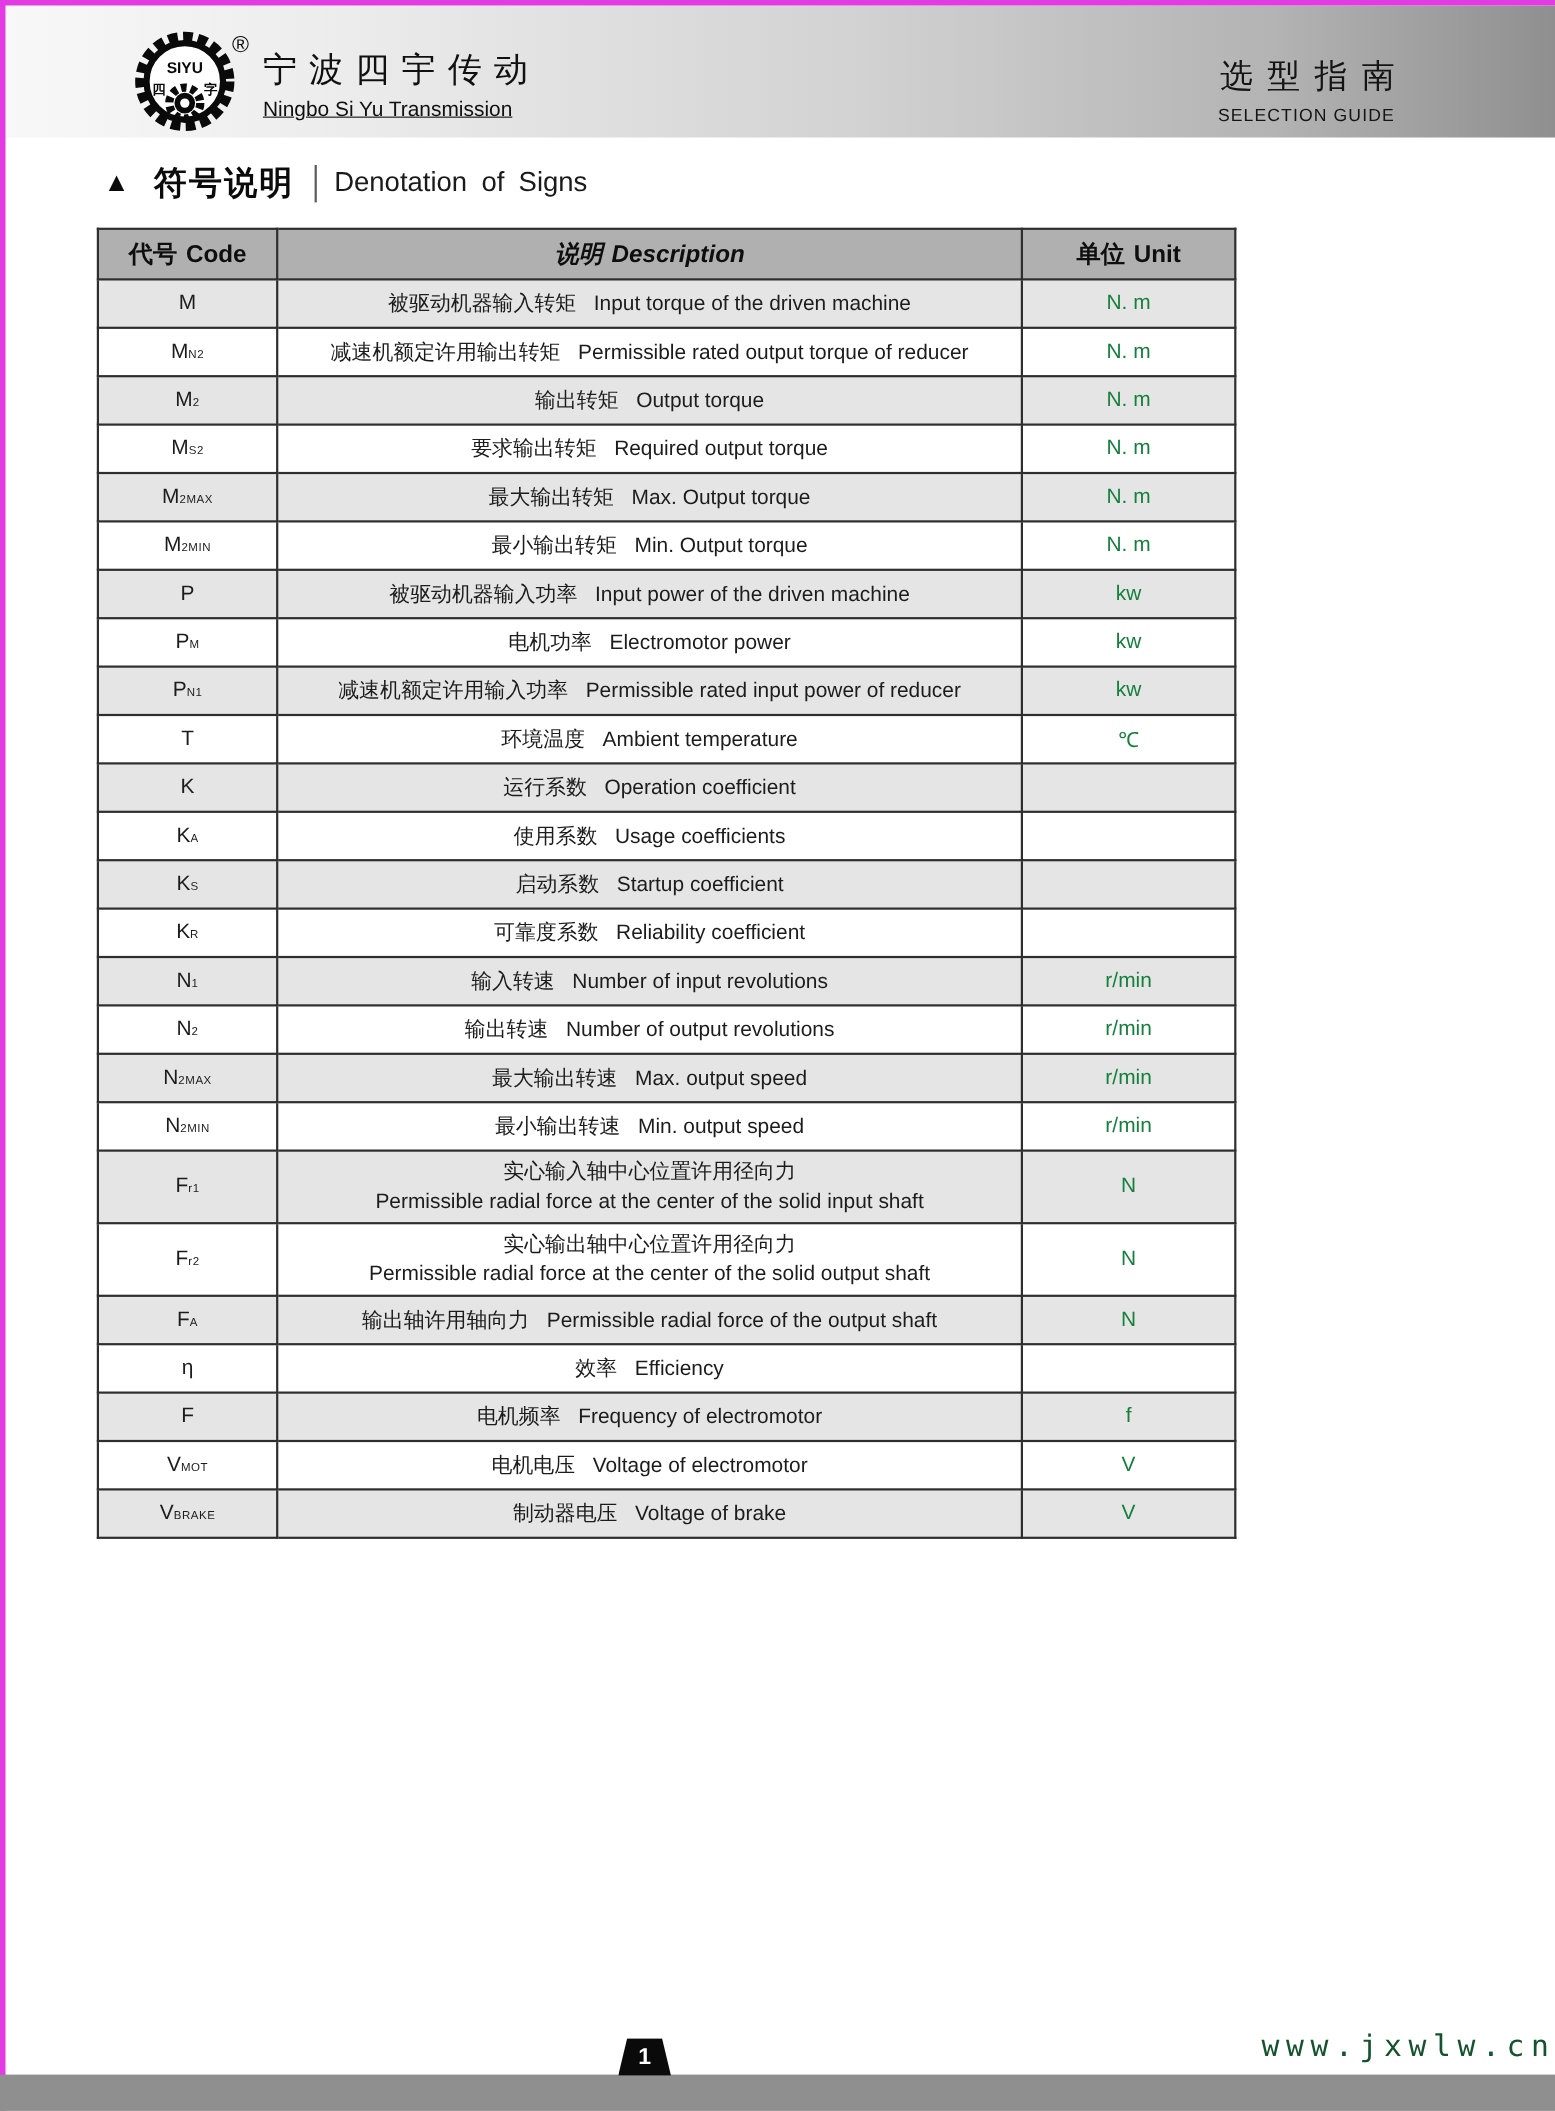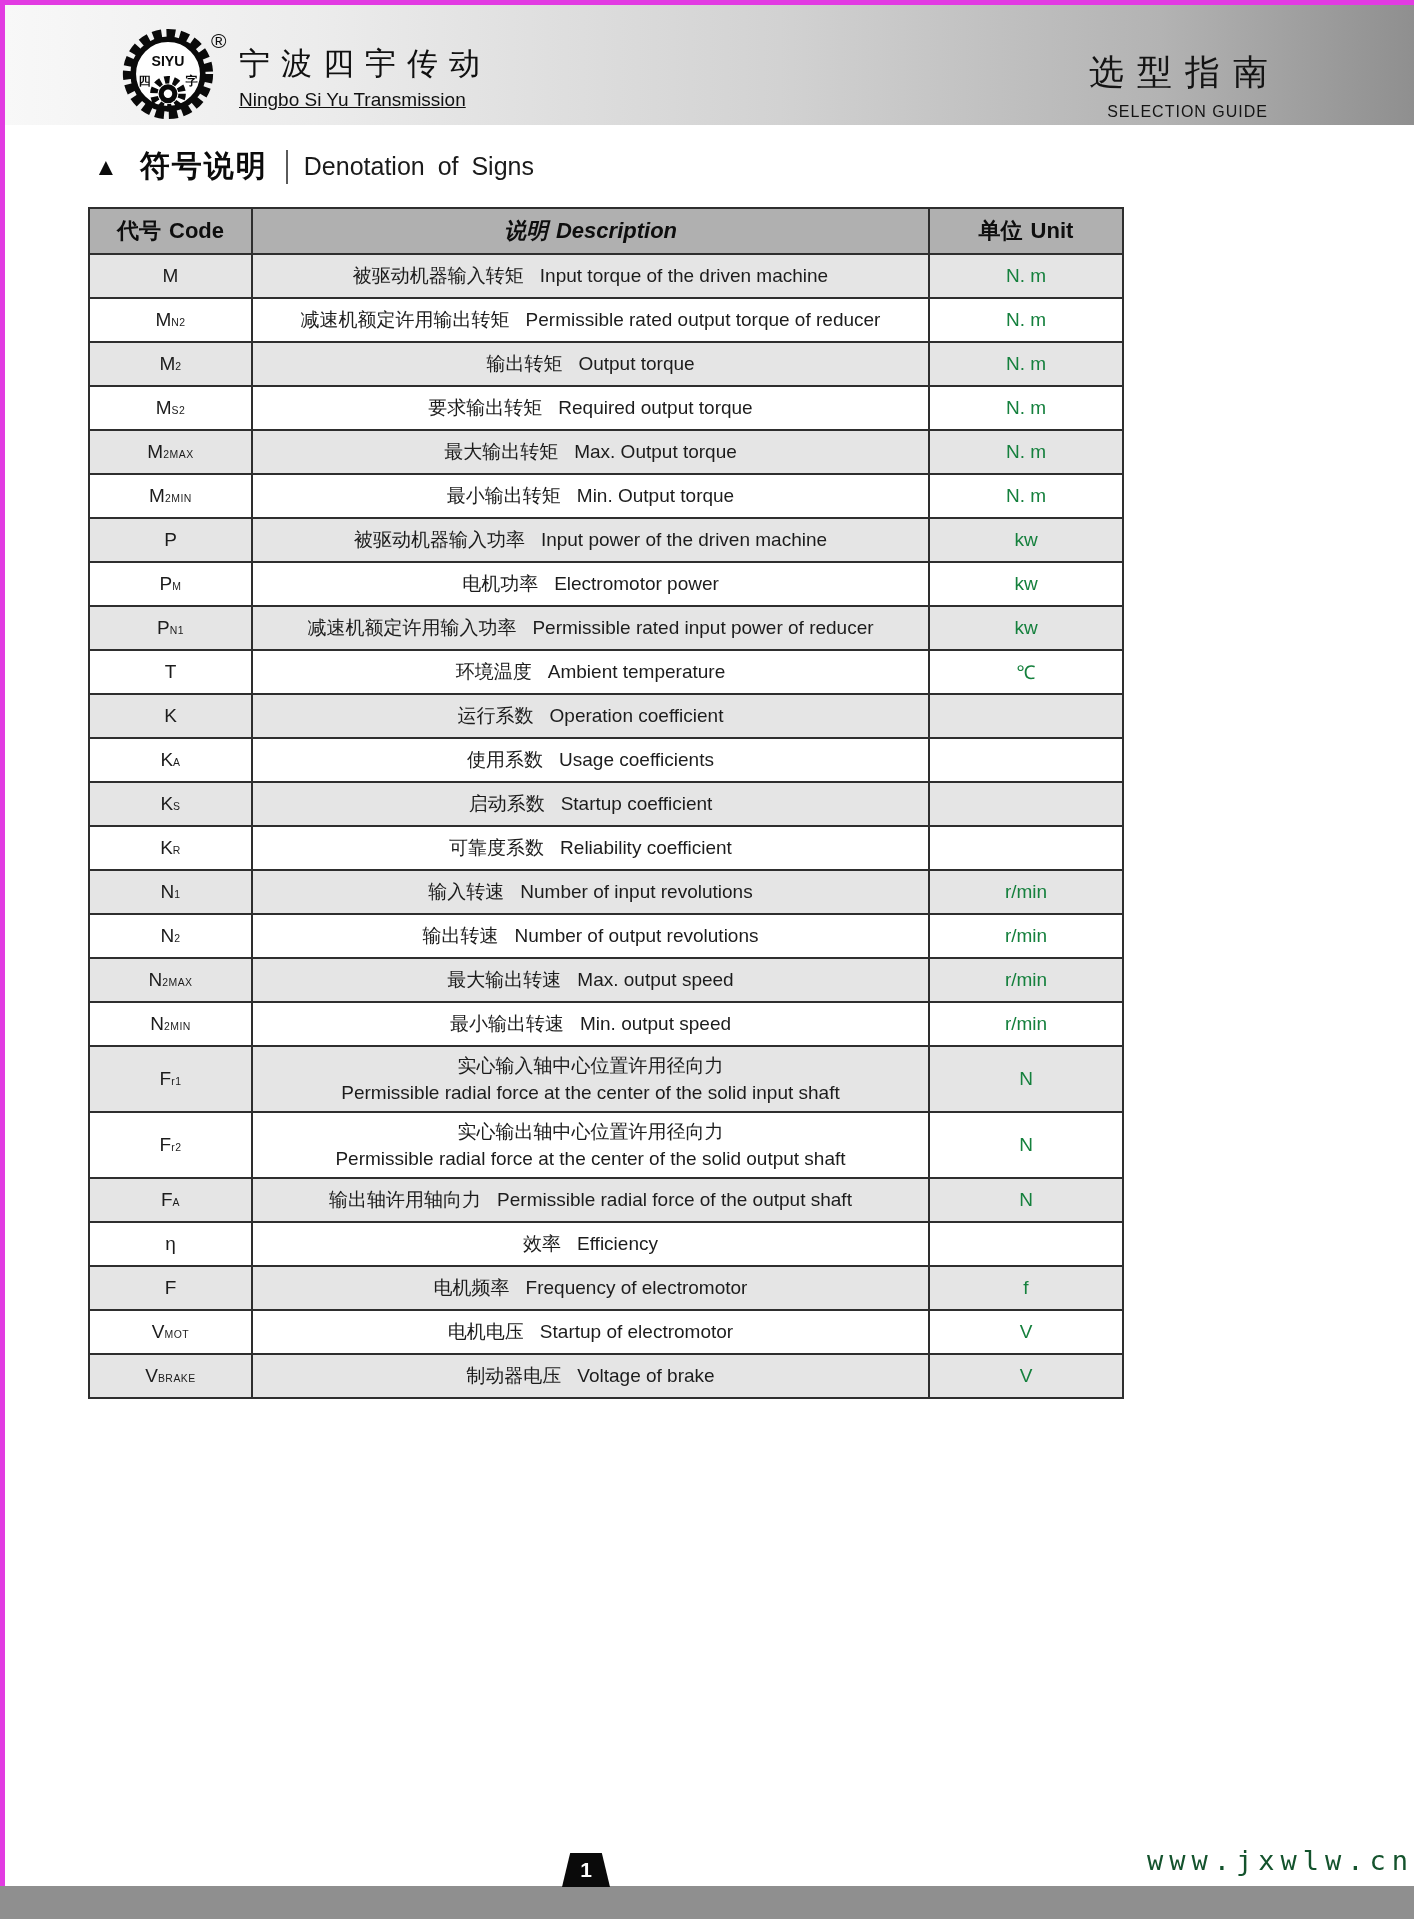--- a/index.html
+++ b/index.html
@@ -12,21 +12,21 @@
 
   .header-band{
     position:absolute;left:5px;top:5px;width:1409px;height:120px;
     background:linear-gradient(90deg,#f8f8f8 0%,#ececec 22%,#d2d2d2 55%,#b3b3b3 82%,#8f8f8f 100%);
   }
   .logo{position:absolute;left:116px;top:22px;width:94px;height:94px;}
   .reg-mark{position:absolute;left:206px;top:24px;font-size:21px;color:#0c0c0c;}
   .company-cn{position:absolute;left:234px;top:38px;font-size:31px;letter-spacing:11px;color:#101010;font-weight:500;white-space:nowrap;}
   .company-en{position:absolute;left:234px;top:84px;font-size:19px;color:#101010;white-space:nowrap;text-decoration:underline;}
   .guide-block{position:absolute;right:146px;top:44px;text-align:right;}
-  .guide-cn{font-size:35px;letter-spacing:13px;color:#141414;font-weight:500;white-space:nowrap;margin-right:-13px;display:block;}
+  .guide-cn{font-size:30px;letter-spacing:13px;color:#141414;font-weight:500;white-space:nowrap;margin-right:-13px;display:block;}
   .guide-en{font-size:16px;letter-spacing:1px;color:#141414;white-space:nowrap;display:block;margin-top:7px;}
 
   .section-title{position:absolute;left:94px;top:146px;display:flex;align-items:center;}
   .tri-marker{font-size:24px;color:#0b0b0b;margin-right:22px;}
   .title-cn{font-size:30px;font-weight:bold;color:#0b0b0b;letter-spacing:2px;}
   .title-divider{width:2px;height:34px;background:#5a5a5a;margin:0 16px 0 18px;}
   .title-en{font-size:25px;color:#1a1a1a;word-spacing:6px;}
 
   table.sign-table{
     position:absolute;left:88px;top:207px;width:992px;
@@ -225,21 +225,21 @@
         <td class="desc-cell"><span class="cn">效率</span><span class="en">Efficiency</span></td>
         <td class="unit-cell"></td>
       </tr>
       <tr class="shaded">
         <td class="code-cell"><span>F</span></td>
         <td class="desc-cell"><span class="cn">电机频率</span><span class="en">Frequency of electromotor</span></td>
         <td class="unit-cell">f</td>
       </tr>
       <tr class="">
         <td class="code-cell"><span>V</span><span class="sub">MOT</span></td>
-        <td class="desc-cell"><span class="cn">电机电压</span><span class="en">Startup of electromotor</span></td>
+        <td class="desc-cell"><span class="cn">电机电压</span><span class="en">Voltage of electromotor</span></td>
         <td class="unit-cell">V</td>
       </tr>
       <tr class="shaded">
         <td class="code-cell"><span>V</span><span class="sub">BRAKE</span></td>
         <td class="desc-cell"><span class="cn">制动器电压</span><span class="en">Voltage of brake</span></td>
         <td class="unit-cell">V</td>
       </tr>
     </tbody>
 </table>
 

